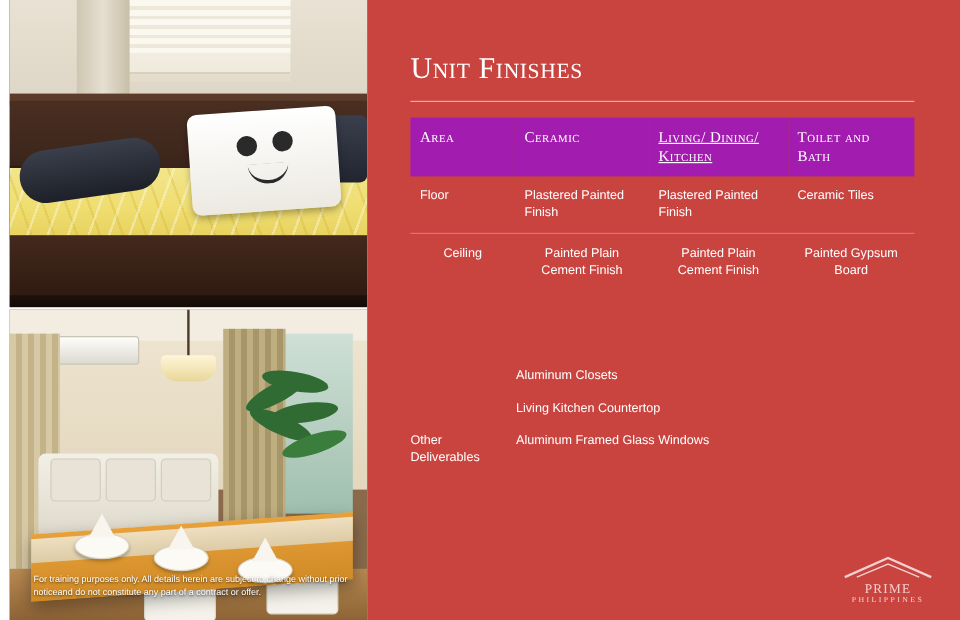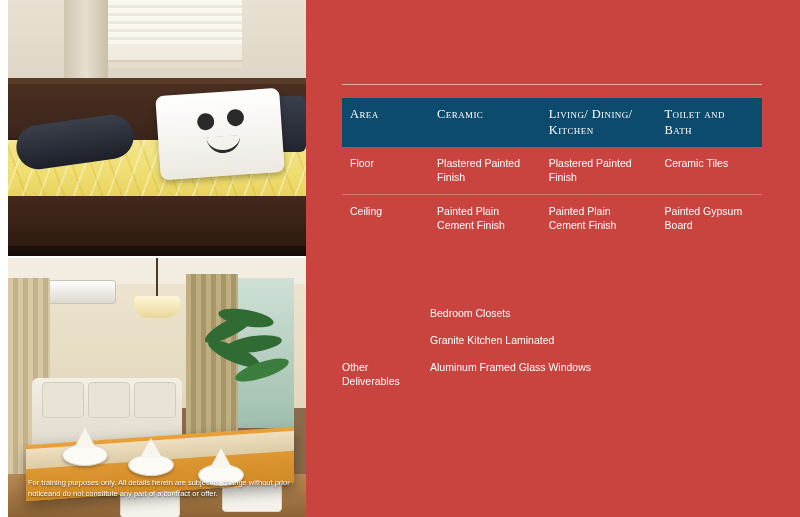--- a/index.html
+++ b/index.html
@@ -258,44 +258,44 @@
   
   .tbl {
     position: absolute;
     left: 36px;
     top: 98px;
     width: 420px;
     border-collapse: collapse;
     font-family: "Liberation Sans", sans-serif;
   }
   .tbl thead th {
-    background: #0c4a6e;
+    background: #a21caf;
     color: #ffffff;
     text-align: left;
     font-family: "Liberation Serif", serif;
     font-weight: normal;
     font-size: 12.5px;
     font-variant: small-caps;
     letter-spacing: 0.4px;
     padding: 9px 8px 9px 8px;
     vertical-align: top;
     line-height: 1.25;
   }
   .tbl tbody td {
     color: #ffffff;
     font-size: 10.5px;
     line-height: 1.35;
     padding: 9px 8px 9px 8px;
     vertical-align: top;
     border-bottom: 1px solid rgba(255,255,255,0.28);
   }
-  .tbl tbody tr:last-child td { border-bottom: none; }
+  .tbl tbody tr:last-child td { border-bottom: none; text-align: center; }
   .col-area   { width: 84px; }
   .col-bed    { width: 112px; }
-  .col-living { width: 118px; }
+  .col-living { width: 118px; text-decoration: underline; }
   .col-toilet { width: 106px; }
 
   
   .other {
     position: absolute;
     left: 36px;
     top: 306px;
     width: 430px;
   }
   .other-label {
@@ -416,20 +416,21 @@
       <div class="napkin" style="left:66px; top:170px;"></div>
       <div class="napkin" style="left:132px; top:180px;"></div>
       <div class="napkin" style="left:202px; top:190px;"></div>
 
       <div class="disclaimer">For training purposes only. All details herein are subject to change without prior noticeand do not constitute any part of a contract or offer.</div>
     </div>
   </div>
 
   <div class="panel">
 
+    <div class="panel-title">Unit Finishes</div>
     <div class="title-rule"></div>
 
     <table class="tbl">
       <thead>
         <tr>
           <th class="col-area">Area</th>
           <th class="col-bed">Ceramic</th>
           <th class="col-living">Living/ Dining/ Kitchen</th>
           <th class="col-toilet">Toilet and Bath</th>
         </tr>
@@ -446,21 +447,29 @@
           <td>Painted Plain Cement Finish</td>
           <td>Painted Plain Cement Finish</td>
           <td>Painted Gypsum Board</td>
         </tr>
       </tbody>
     </table>
 
     <div class="other">
       <div class="other-label">Other Deliverables</div>
       <ul class="other-list">
-        <li>Bedroom Closets</li>
-        <li>Granite Kitchen Laminated</li>
+        <li>Aluminum Closets</li>
+        <li>Living Kitchen Countertop</li>
         <li>Aluminum Framed Glass Windows</li>
       </ul>
     </div>
 
+    <div class="watermark">
+      <svg class="wm-roof" viewBox="0 0 76 20">
+        <path d="M2 18 L38 2 L74 18" fill="none" stroke="#ffffff" stroke-width="2"></path>
+        <path d="M12 18 L38 7 L64 18" fill="none" stroke="#ffffff" stroke-width="1.2"></path>
+      </svg>
+      <div class="wm-text">PRIME</div>
+      <div class="wm-sub">PHILIPPINES</div>
+    </div>
 
   </div>
 </div>
 
 </body></html>

